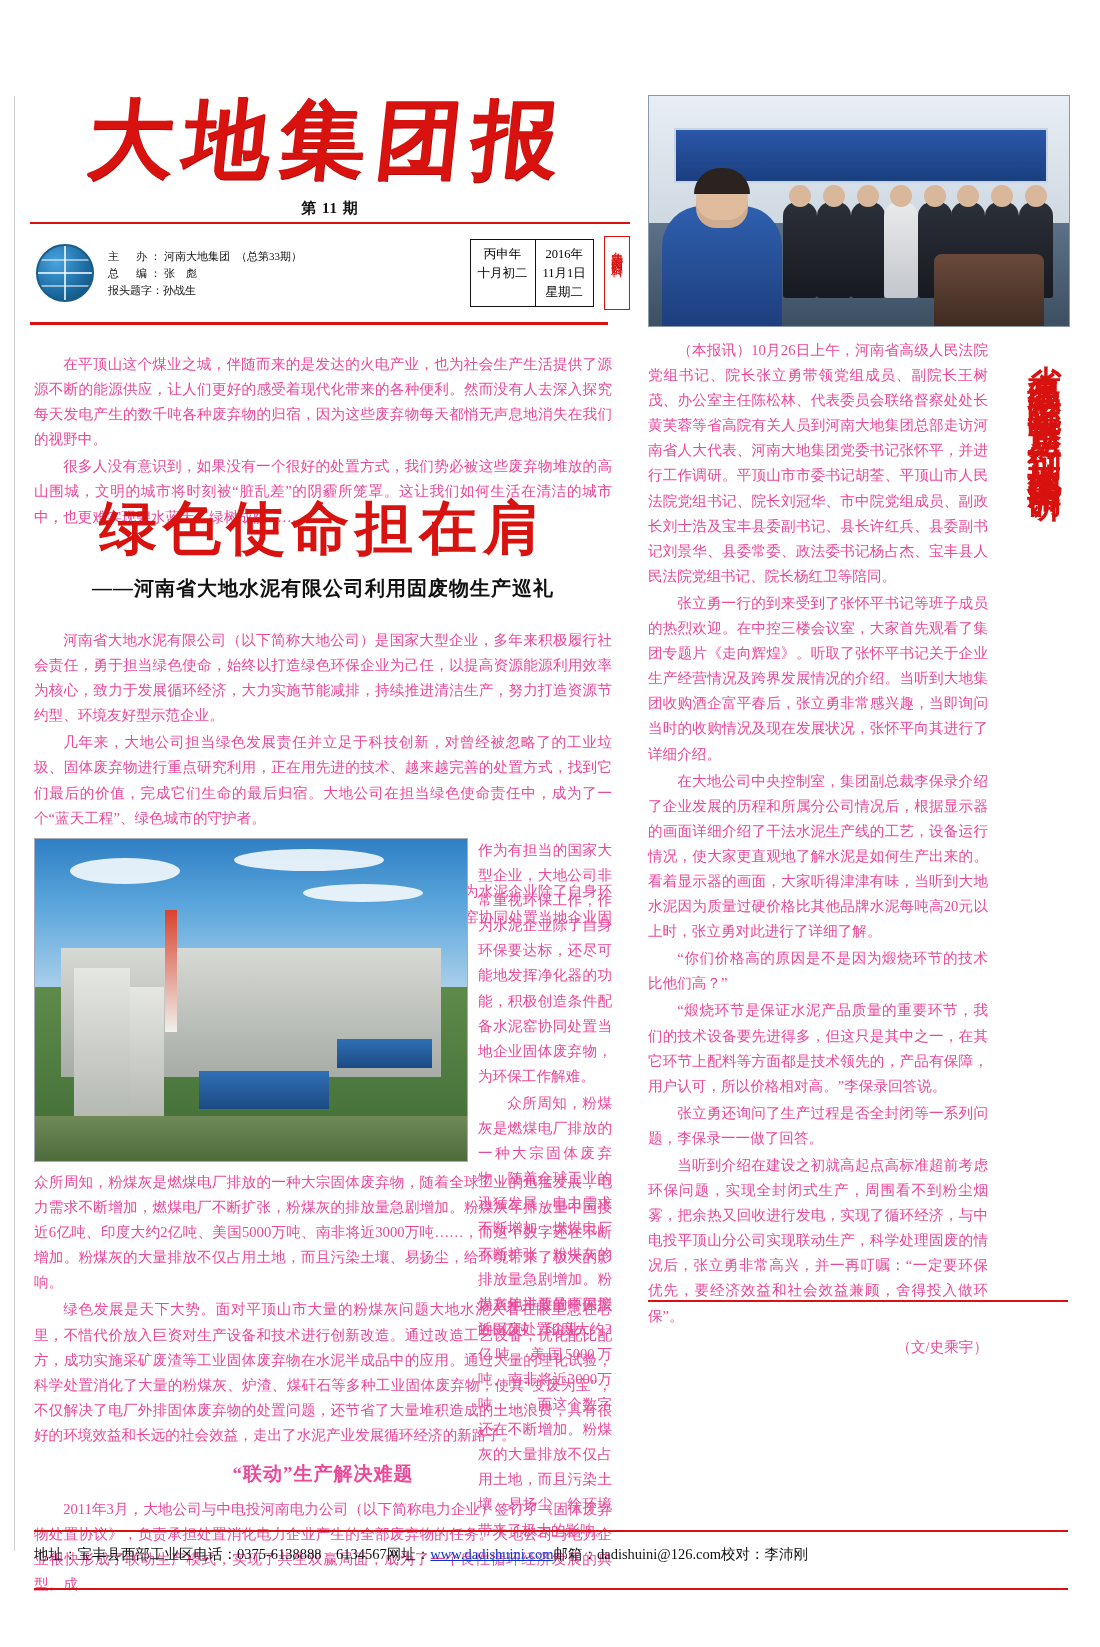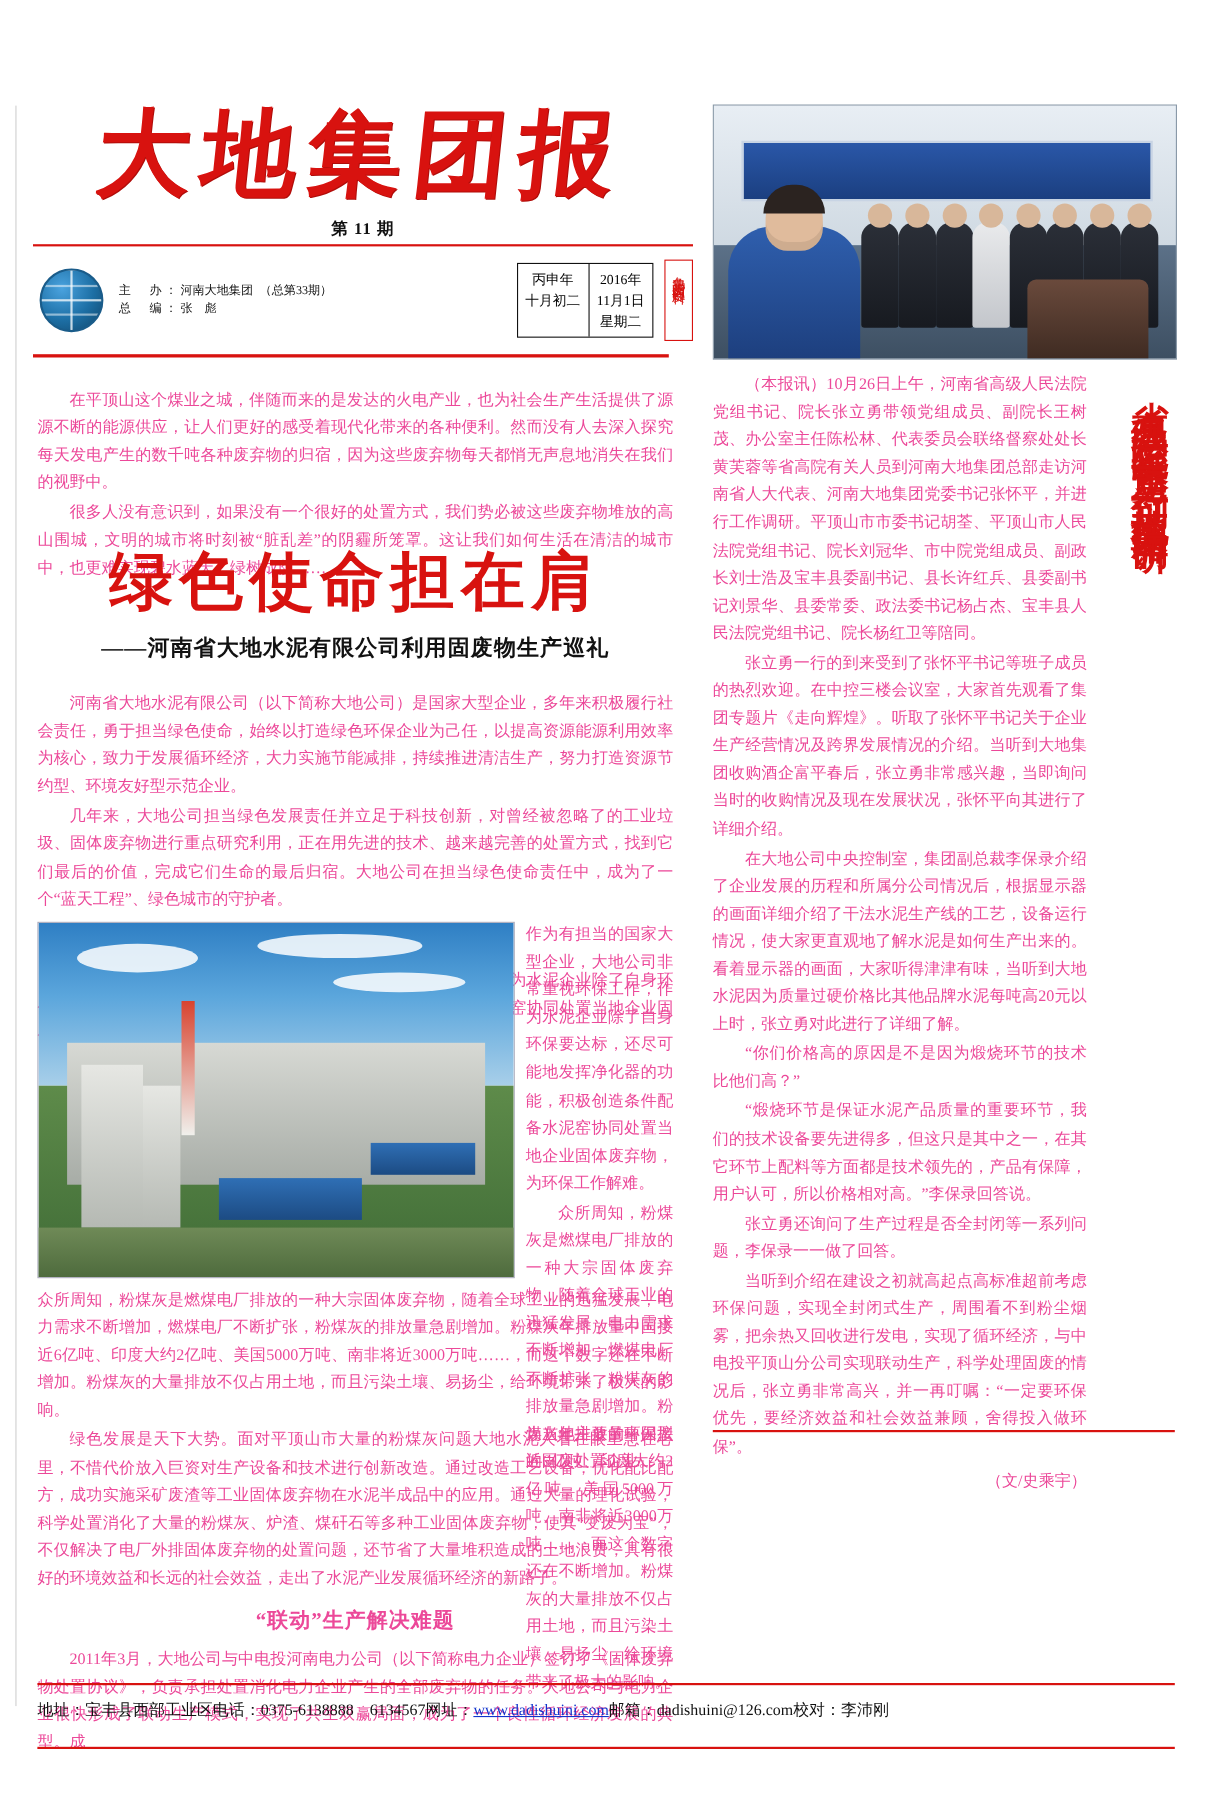--- a/index.html
+++ b/index.html
@@ -389,20 +389,23 @@
 
     <div class="mast-info">
       <div class="globe"></div>
 
       <div class="mast-lines">
         <div class="row">
           <span class="lbl">主　办：</span><span>河南大地集团</span><span class="sep"></span><span>（总第33期）</span>
         </div>
         <div class="row">
           <span class="lbl">总　编：</span><span>张　彪</span>
+        </div>
+        <div class="row">
+          <span>报头题字：</span><span>孙战生</span>
         </div>
       </div>
 
       <div class="date-box">
         <div class="cell">
           <div>丙申年</div>
           <div>十月初二</div>
         </div>
         <div class="cell">
           <div>2016年</div>

